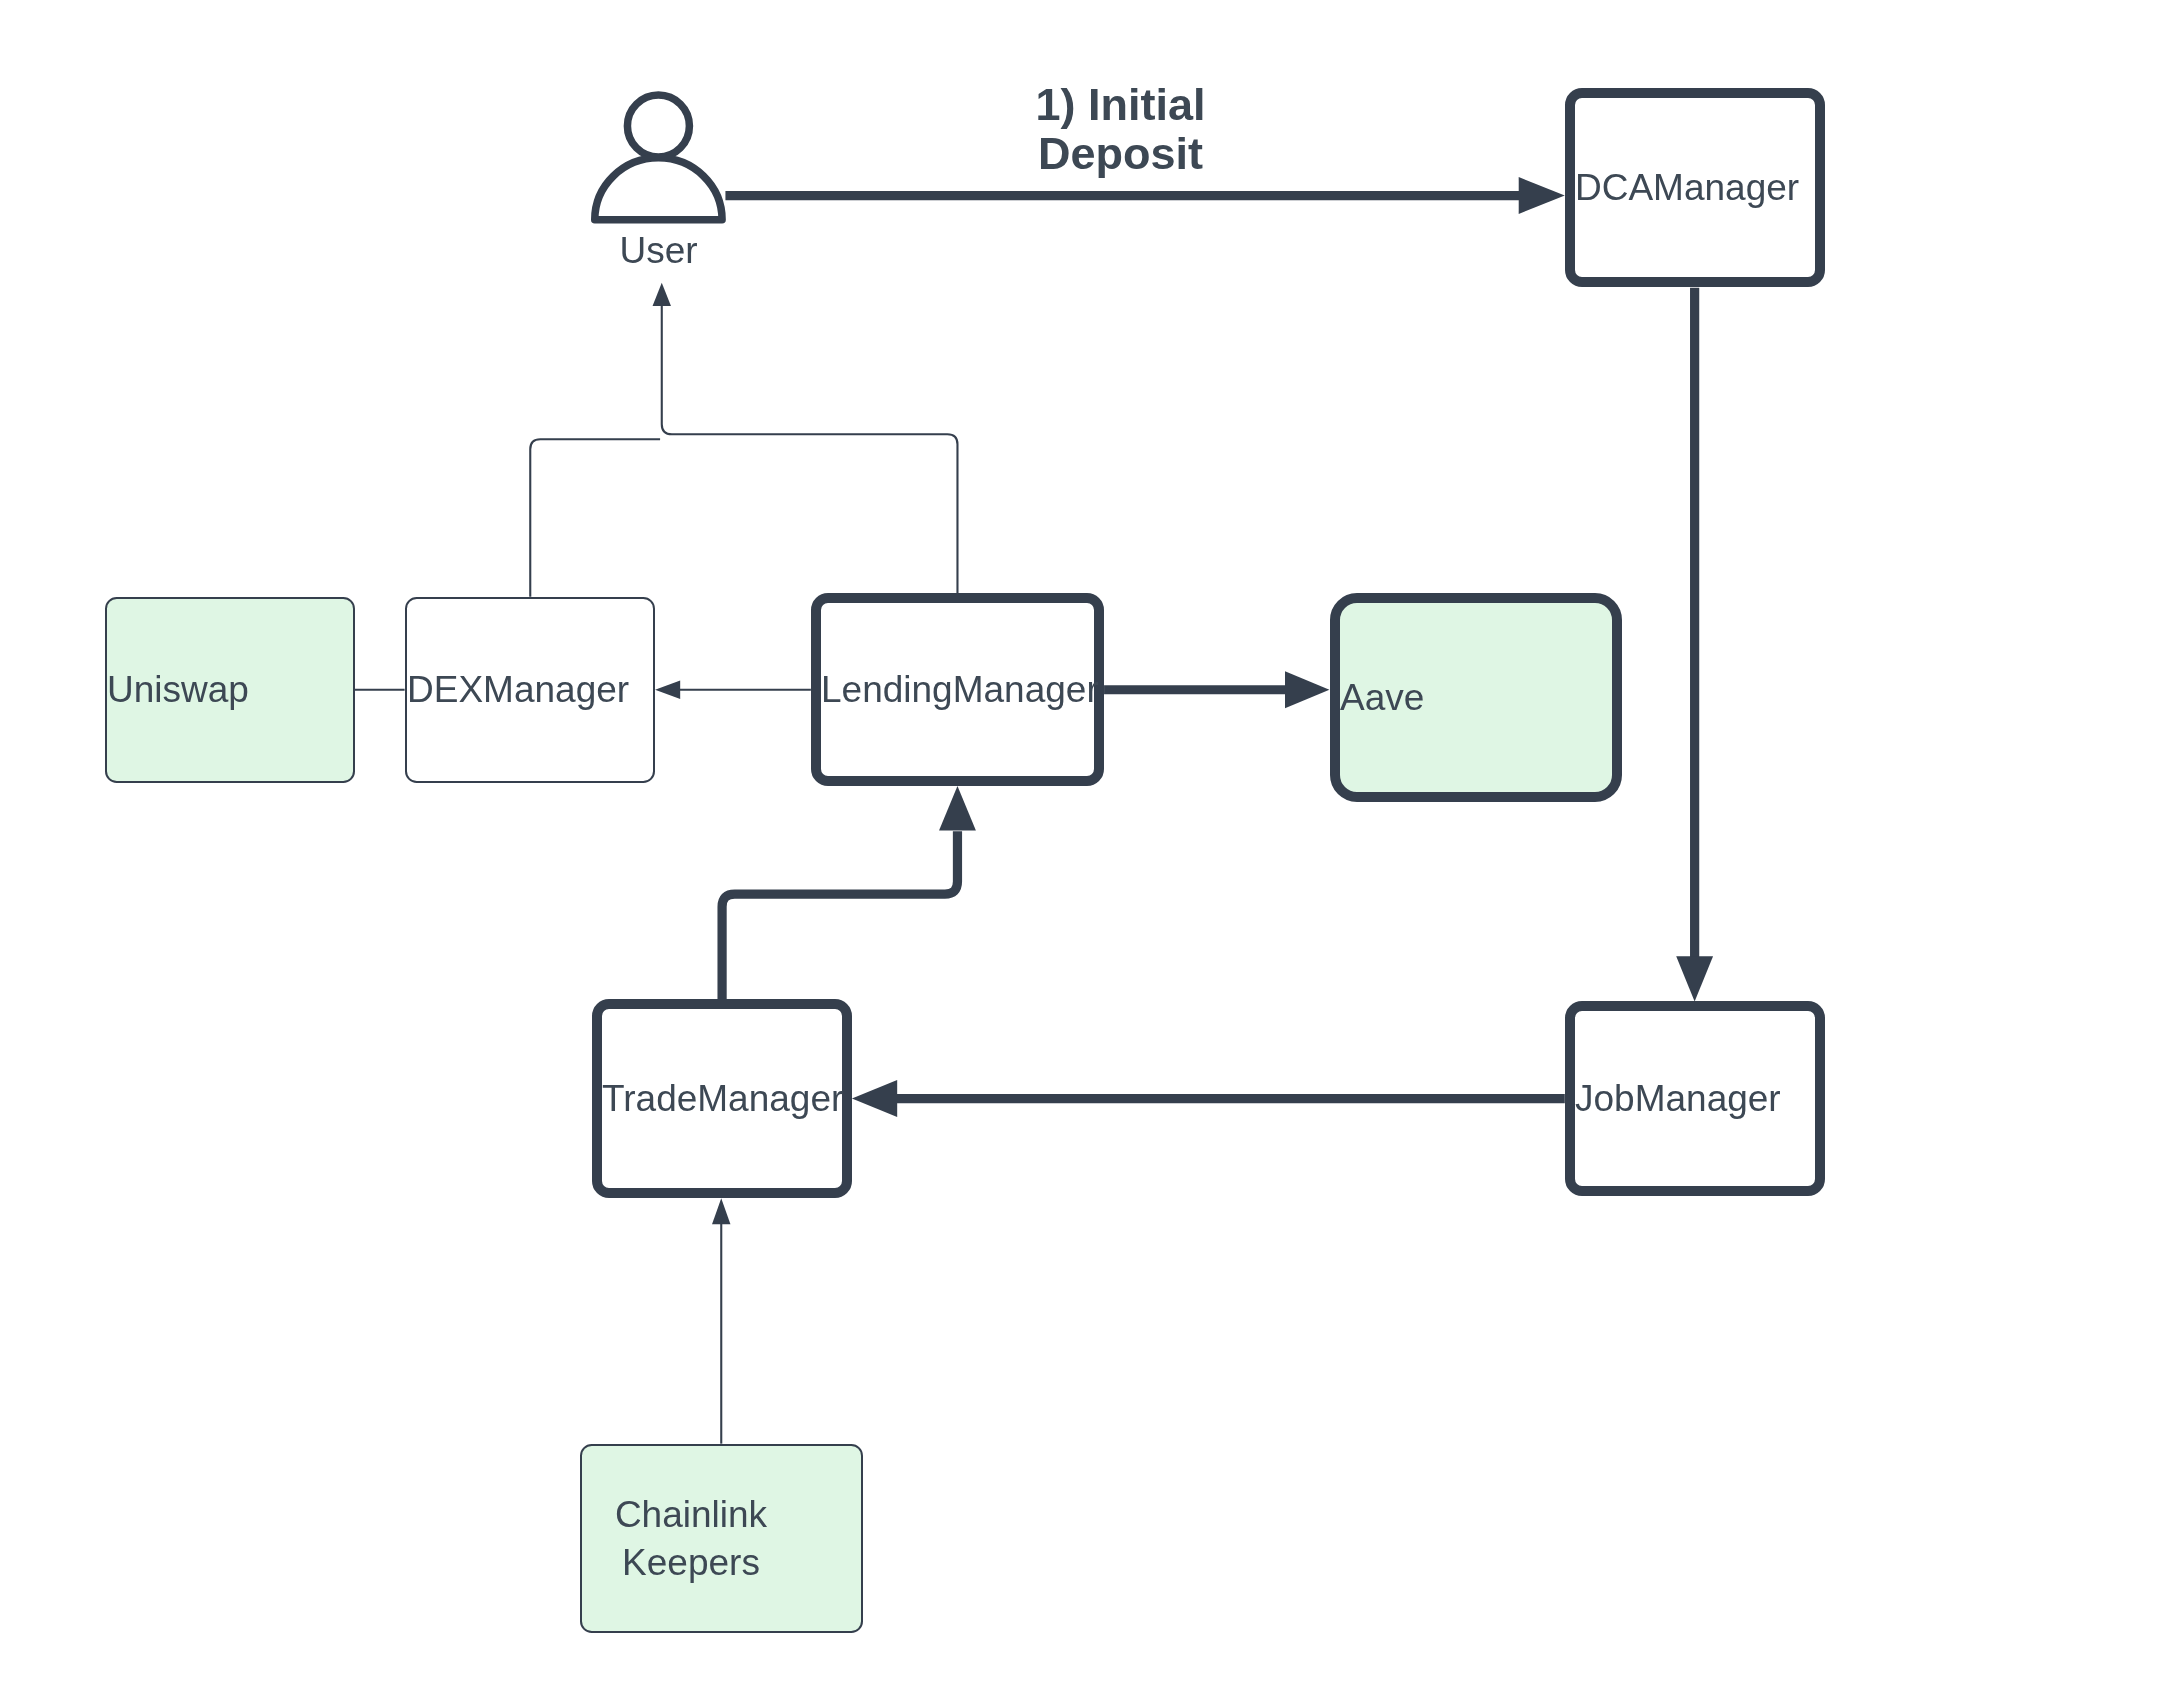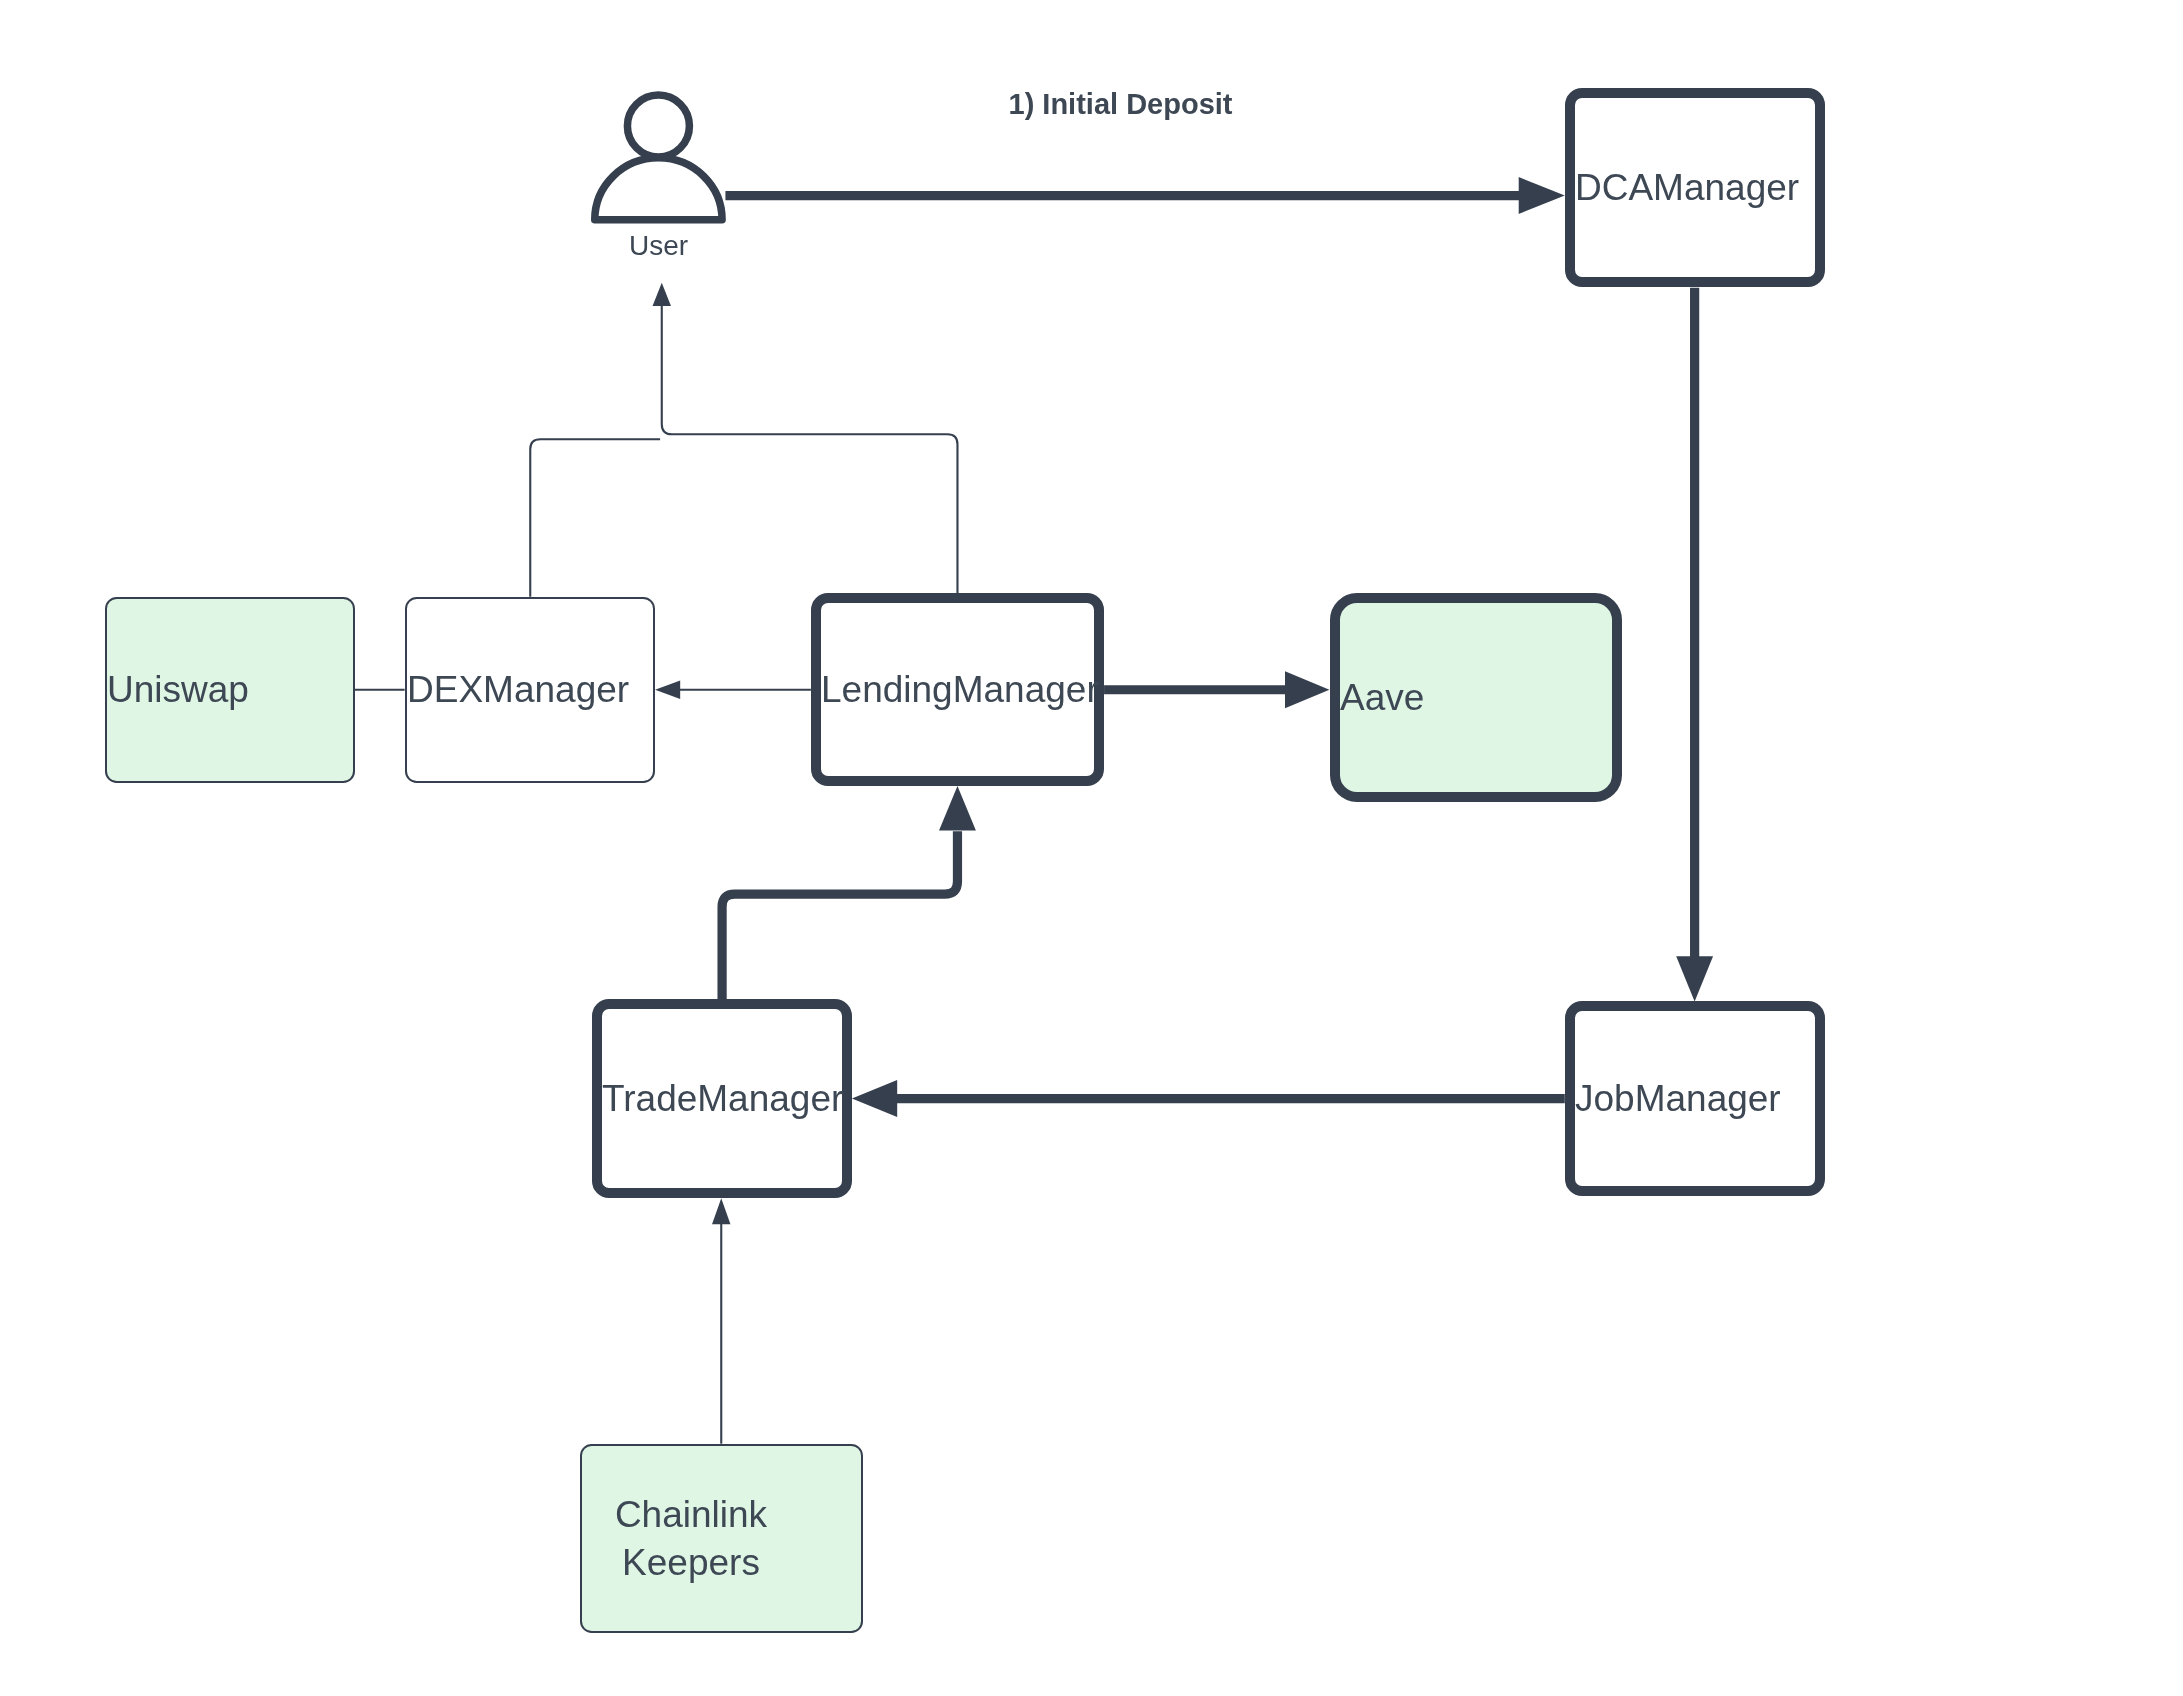--- a/index.html
+++ b/index.html
@@ -37,27 +37,27 @@
   }
   .node.thickb{border:10px solid var(--ink);border-radius:17px;}
   .node.thinb{border:2.5px solid var(--ink);border-radius:11.7px;}
   .node.green{background:var(--green);}
   .node span{display:block;max-width:218px;}
   .node.wide span{max-width:276px;}
   .freelabel{
     position:absolute;
     color:var(--text);
     text-align:center;
-    font-size:28px;
+    font-size:37px;
   }
   .annotation{
     position:absolute;
     color:var(--text);
     font-weight:bold;
-    font-size:29px;
+    font-size:45px;
     line-height:49px;
     text-align:center;
     white-space:pre-line;
   }
 </style>
 </head>
 <body>
 
 <div class="stage">
 

